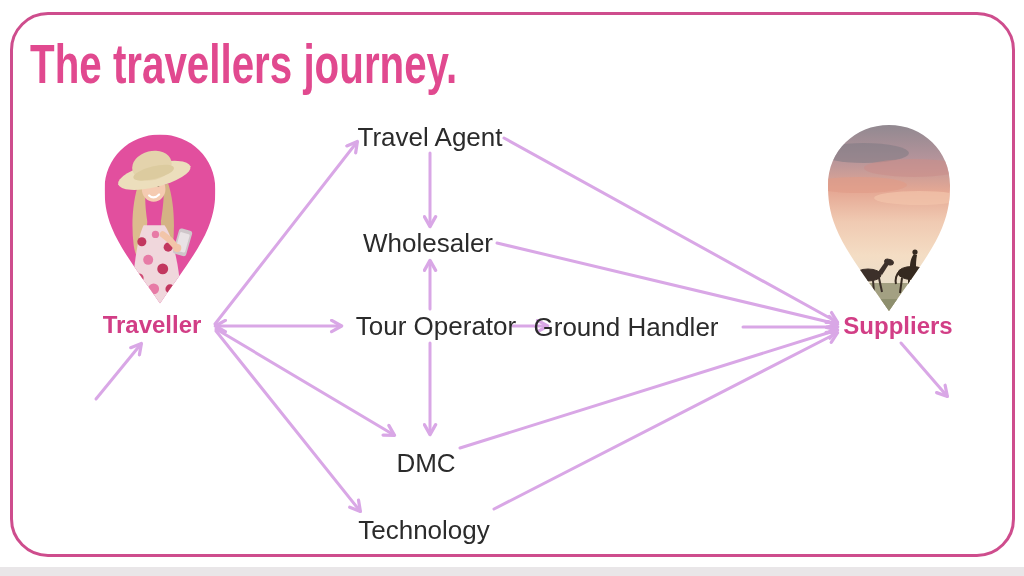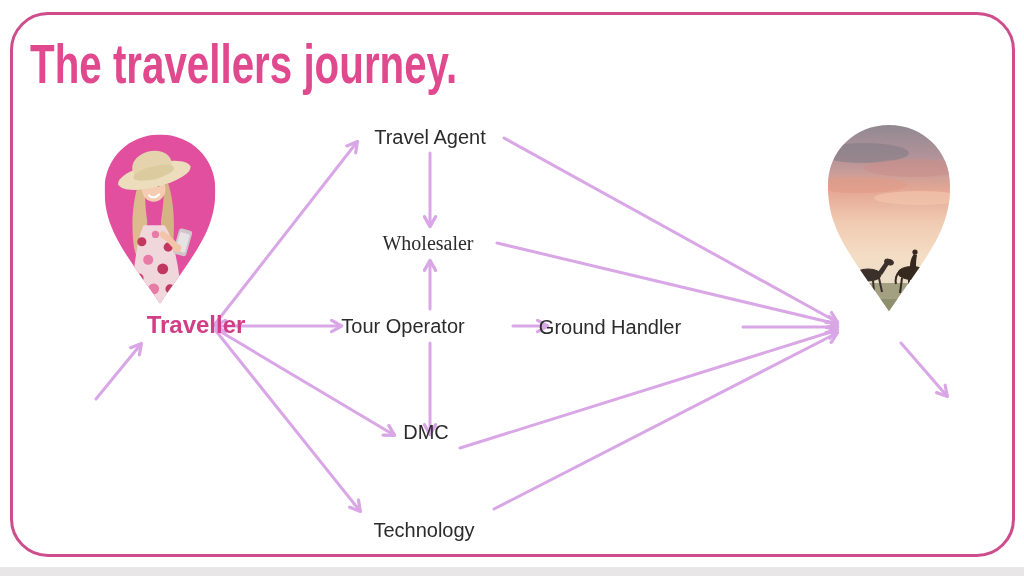--- a/index.html
+++ b/index.html
@@ -8,21 +8,21 @@
   }
   *{margin:0;padding:0;box-sizing:border-box;}
   body{background:#ffffff;font-family:"Liberation Sans","DejaVu Sans",sans-serif;}
   .stage{position:relative;width:1024px;height:576px;background:#ffffff;overflow:hidden;}
   .card{position:absolute;left:10px;top:12px;width:1005px;height:545px;
         border:3px solid var(--border);border-radius:38px;background:#ffffff;}
   .bottom-shade{position:absolute;left:0;bottom:0;width:1024px;height:9px;background:#e9e6e8;}
   .title{position:absolute;left:30px;top:36px;font-size:56px;font-weight:700;
          color:var(--title);letter-spacing:0px;white-space:nowrap;
          transform:scaleX(0.72);transform-origin:left top;line-height:1.0;}
-  .node{position:absolute;transform:translate(-50%,-50%);font-size:20px;color:var(--text);
+  .node{position:absolute;transform:translate(-50%,-50%);font-size:26px;color:var(--text);
         white-space:nowrap;z-index:3;}
   .node.accent{font-weight:700;color:var(--accent);font-size:24px;}
   .edges{position:absolute;left:0;top:0;z-index:2;}
   .pin{position:absolute;z-index:3;}
 </style>
 </head>
 <body>
 
 <div class="stage">
   <div class="card"></div>
@@ -143,22 +143,23 @@
         <line x1="85" y1="156" x2="85" y2="170" stroke-width="2"></line>
         <line x1="93" y1="156" x2="94" y2="170" stroke-width="2"></line>
         <line x1="99" y1="154" x2="102" y2="169" stroke-width="2"></line>
         <path d="M76,148 C72,151 71,157 72,161" fill="none" stroke-width="2"></path>
         <path d="M86,144 C86,138 88,133 90,131 L93,132 C92,137 92,141 92,145 Z" stroke="none"></path>
         <circle cx="91" cy="129" r="2.6" stroke="none"></circle>
       </g>
     </g>
   </svg>
 
-  <div class="node accent" style="left:152px;top:325px;margin-left:44px;">Traveller</div>
+  <div class="node accent" style="left:152px;top:325px;">Traveller</div>
+  <div class="node accent" style="left:898px;top:326px;">Suppliers</div>
   <div class="node" style="left:430px;top:137px;">Travel Agent</div>
-  <div class="node" style="left:428px;top:243px;font-family:Liberation Serif, serif;">Wholesaler</div>
-  <div class="node" style="left:403px;top:326px;">Tour Operator</div>
-  <div class="node" style="left:610px;top:327px;">Ground Handler</div>
-  <div class="node" style="left:426px;top:432px;text-align:right;">DMC</div>
+  <div class="node" style="left:428px;top:243px;">Wholesaler</div>
+  <div class="node" style="left:436px;top:326px;">Tour Operator</div>
+  <div class="node" style="left:626px;top:327px;">Ground Handler</div>
+  <div class="node" style="left:426px;top:463px;text-align:right;">DMC</div>
   <div class="node" style="left:424px;top:519px;margin-top:11px;">Technology</div>
 
   <div class="bottom-shade"></div>
 </div>
 
 </body></html>

